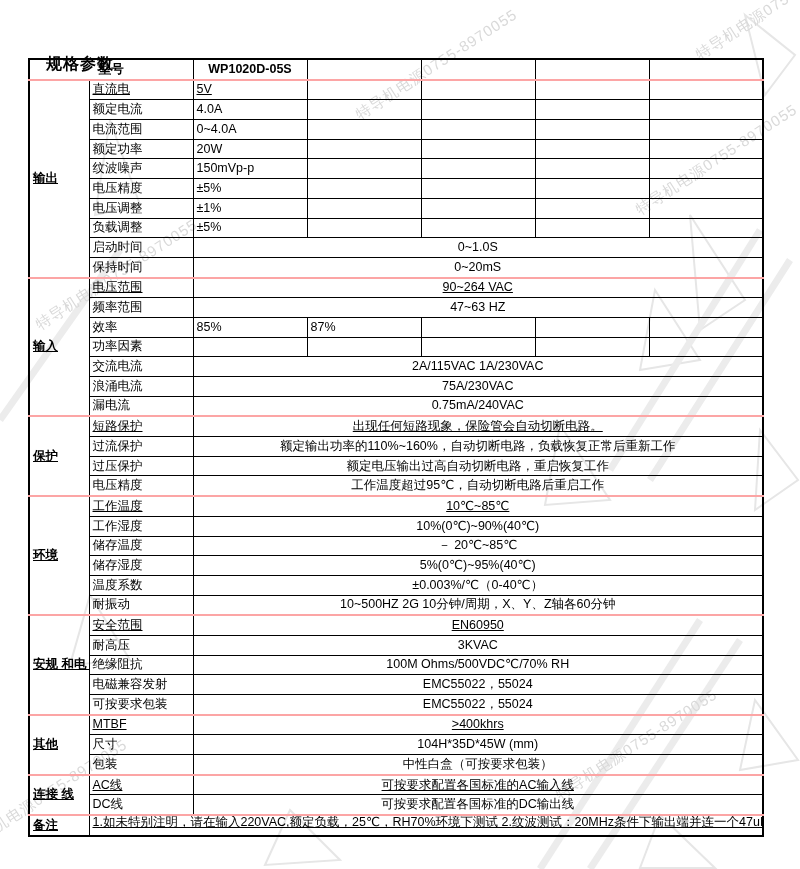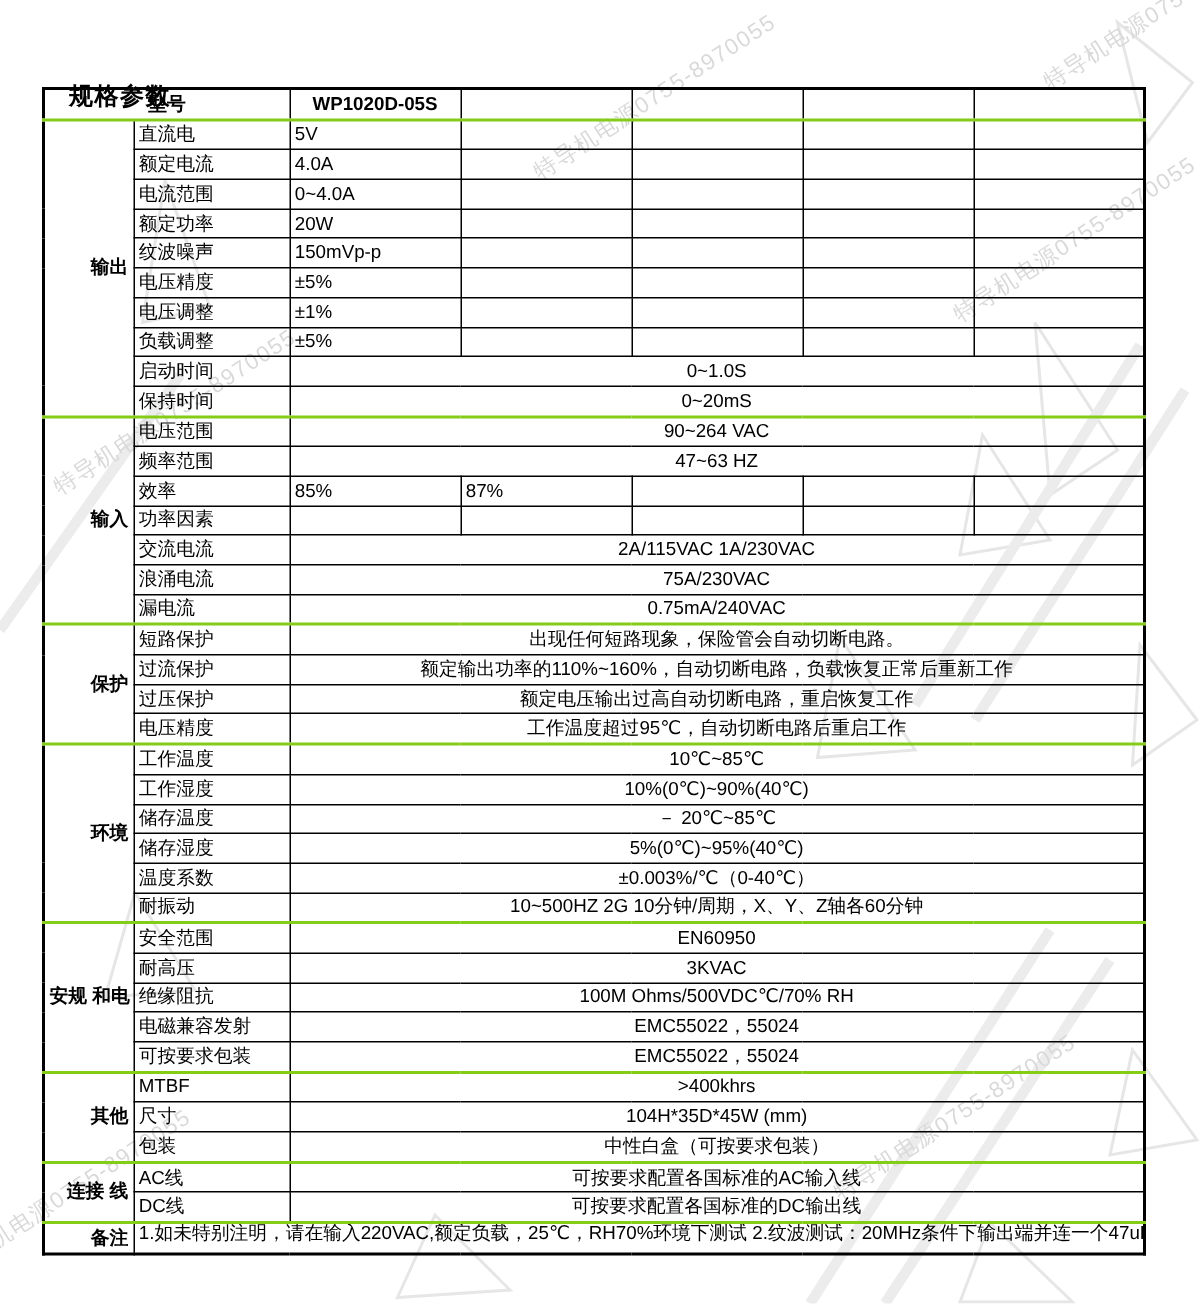--- a/index.html
+++ b/index.html
@@ -21,26 +21,26 @@
   table.spec{
     position:absolute;left:28px;top:58px;z-index:1;
     width:734px;border-collapse:collapse;table-layout:fixed;
     border:2px solid #000;background:transparent;
   }
   table.spec td{
     border:1px solid #000;height:18.7px;padding:0 3px;
     font-size:12.5px;line-height:1.05;overflow:hidden;white-space:nowrap;
     background:transparent;
   }
-  tr.sec-top td{border-top:2px solid #84cc16;}
+  tr.sec-top td{border-top:2px solid #fca5a5;text-decoration:underline;}
   td.hdr-label{font-size:15px;font-weight:bold;text-align:center;border-bottom:2px solid #000;}
   td.hdr-model{font-size:15px;font-weight:bold;text-align:center;border-bottom:2px solid #000;}
   td.hdr-empty{border-bottom:2px solid #000;}
   td.sec{
-    font-size:14px;font-weight:bold;text-align:right;
+    font-size:14px;font-weight:bold;text-align:left;
     white-space:pre-line;line-height:1.2;padding:0 2px;
   }
   td.name{text-align:left;}
   td.val{text-align:left;font-size:13px;margin-top:19px;}
   td.mval{text-align:center;margin-top:44px;}
   td.notes{
     height:78px;vertical-align:top;text-align:left;
     white-space:pre-line;line-height:1.65;padding:2px 5px;font-size:12.5px;
   }
 </style>

